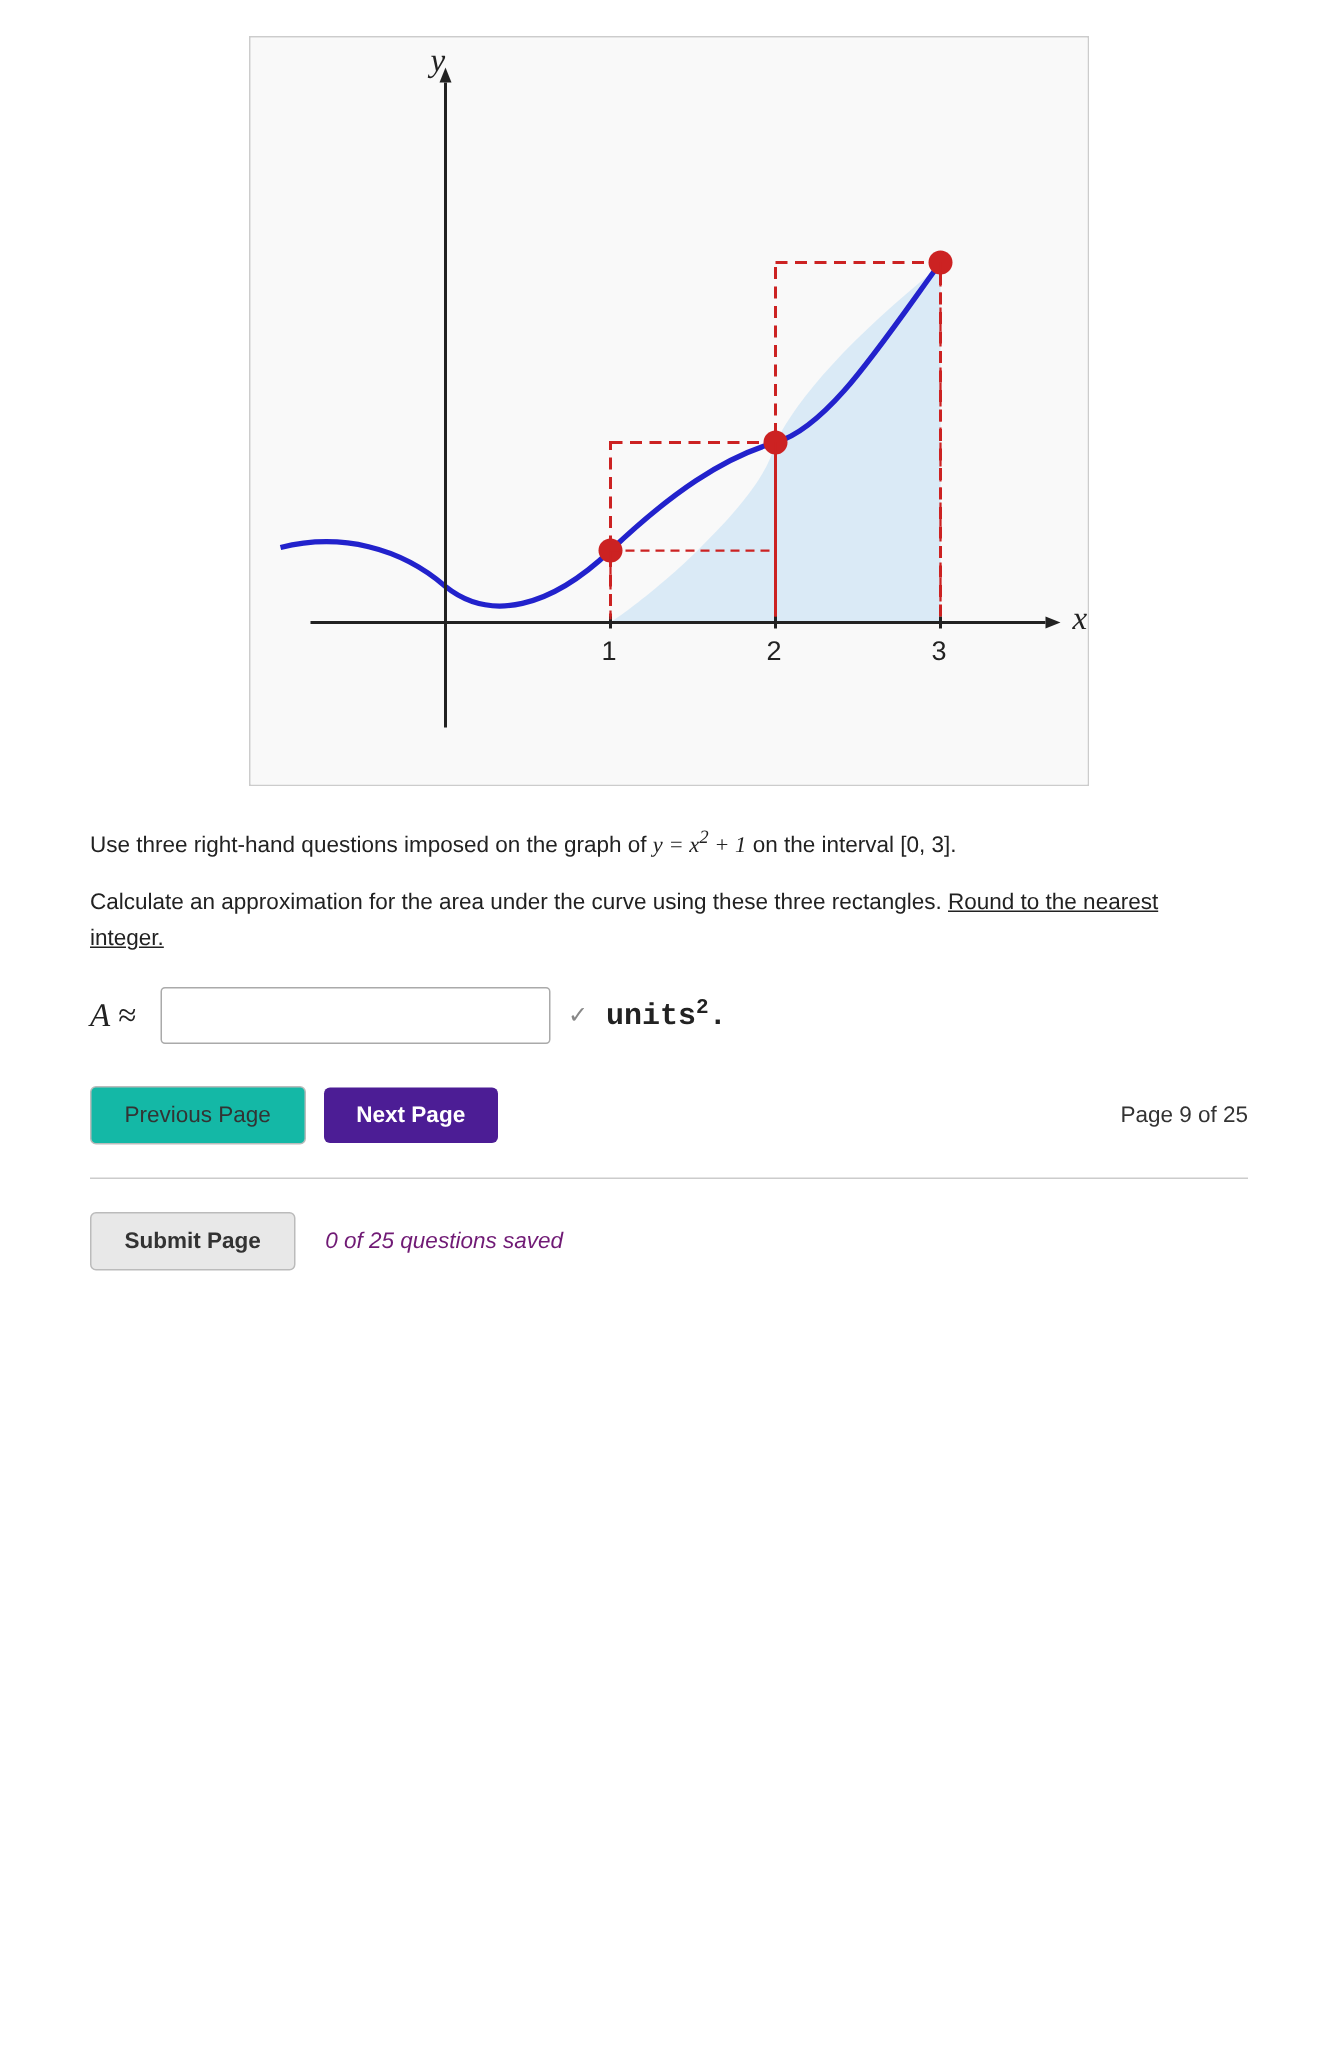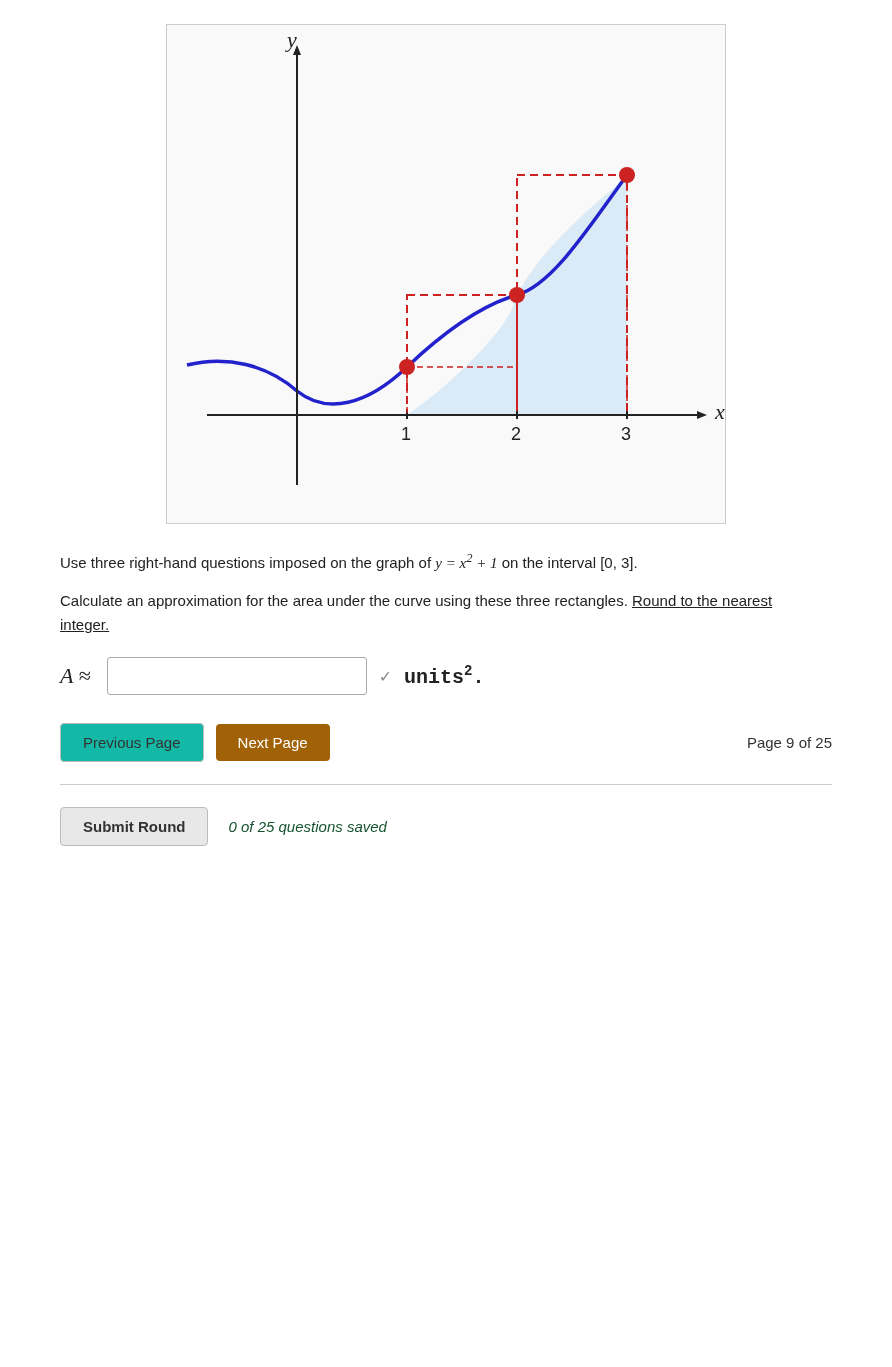--- a/index.html
+++ b/index.html
@@ -100,29 +100,29 @@
       background: #14b8a6;
       border: 1px solid #bbb;
       border-radius: 4px;
       padding: 10px 22px;
       font-size: 15px;
       font-family: Arial, sans-serif;
       cursor: pointer;
       color: #333;
     }
     .btn-next {
-      background: #a16207;
+      background: #4c1d95;
       border: none;
       border-radius: 4px;
       padding: 10px 22px;
       font-size: 15px;
       font-family: Arial, sans-serif;
       cursor: pointer;
       color: #fff;
-      font-weight: normal;
+      font-weight: bold;
     }
     .page-indicator {
       font-family: Arial, sans-serif;
       font-size: 15px;
       color: #333;
       margin-left: auto;
     }
     .divider {
       border: none;
       border-top: 1px solid #ccc;
@@ -140,21 +140,21 @@
       padding: 10px 22px;
       font-size: 15px;
       font-family: Arial, sans-serif;
       cursor: pointer;
       color: #333;
       font-weight: bold;
     }
     .saved-text {
       font-family: Arial, sans-serif;
       font-size: 15px;
-      color: #14532d;
+      color: #701a75;
       font-style: italic;
     }
   </style>
 </head>
 <body>
 
 <div class="page-container">
 
 
   <div class="graph-container">
@@ -225,17 +225,17 @@
 
   <div class="nav-row">
     <button class="btn-prev">Previous Page</button>
     <button class="btn-next">Next Page</button>
     <span class="page-indicator">Page 9 of 25</span>
   </div>
 
   <hr class="divider">
 
   <div class="footer-row">
-    <button class="btn-submit">Submit Round</button>
+    <button class="btn-submit">Submit Page</button>
     <span class="saved-text">0 of 25 questions saved</span>
   </div>
 
 </div>
 
 </body></html>

